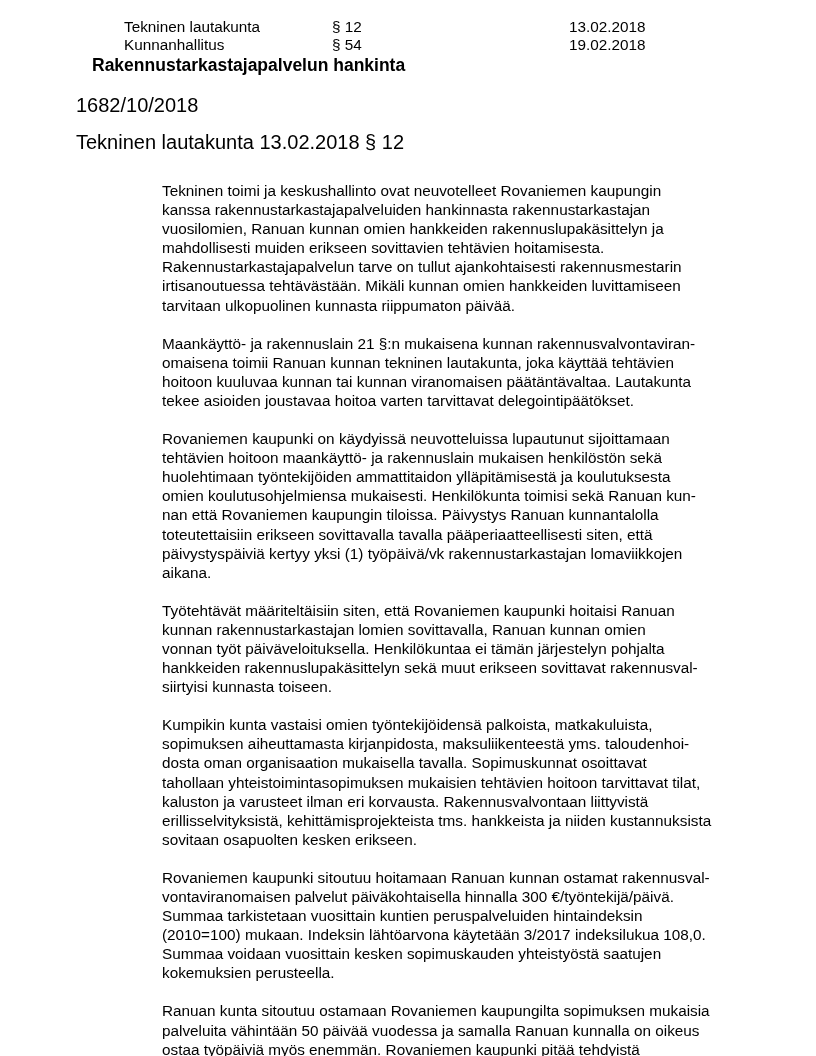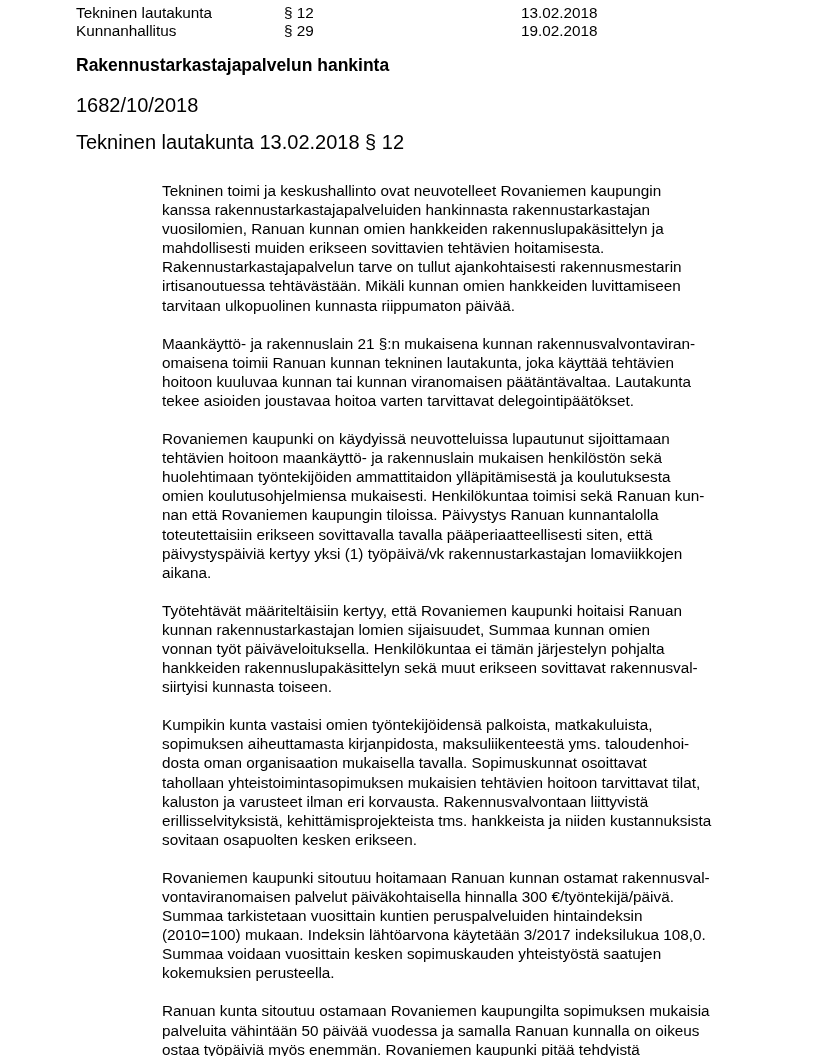--- a/index.html
+++ b/index.html
@@ -19,30 +19,31 @@
     .hist-row {
       position: absolute;
       left: 76px;
       height: 18px;
       line-height: 18px;
       font-size: 15.3px;
       width: 560px;
     }
     .hist-row span {
       position: absolute;
-      top: 4px;
+      top: 18px;
       white-space: nowrap;
+      margin-left: 48px;
     }
     .hist-body { left: 0; }
     .hist-sec { left: 208px; }
     .hist-date { left: 445px; }
 
     .title {
       position: absolute;
-      left: 76px;
+      left: 92px;
       top: 54px;
       font-weight: bold;
       font-size: 17.5px;
       line-height: 22px;
       white-space: nowrap;
     }
     .meta-line {
       position: absolute;
       left: 76px;
       font-size: 20px;
@@ -70,21 +71,21 @@
 <body>
 
 <div>
   <div class="hist-row" style="top:0px;">
     <span class="hist-body">Tekninen lautakunta</span>
     <span class="hist-sec">§ 12</span>
     <span class="hist-date">13.02.2018</span>
   </div>
   <div class="hist-row" style="top:18px;">
     <span class="hist-body">Kunnanhallitus</span>
-    <span class="hist-sec">§ 29</span>
+    <span class="hist-sec">§ 54</span>
     <span class="hist-date">19.02.2018</span>
   </div>
 </div>
 
 <div class="title">Rakennustarkastajapalvelun hankinta</div>
 
 <div class="meta-line" style="top:96px;">1682/10/2018</div>
 
 <div class="meta-line" style="top:133px;">Tekninen lautakunta 13.02.2018 § 12</div>
 
@@ -101,29 +102,29 @@
   <div class="para">
     <span class="line">Maankäyttö- ja rakennuslain 21 §:n mukaisena kunnan rakennusvalvontaviran-</span>
     <span class="line">omaisena toimii Ranuan kunnan tekninen lautakunta, joka käyttää tehtävien</span>
     <span class="line">hoitoon kuuluvaa kunnan tai kunnan viranomaisen päätäntävaltaa. Lautakunta</span>
     <span class="line">tekee asioiden joustavaa hoitoa varten tarvittavat delegointipäätökset.</span>
   </div>
   <div class="para">
     <span class="line">Rovaniemen kaupunki on käydyissä neuvotteluissa lupautunut sijoittamaan</span>
     <span class="line">tehtävien hoitoon maankäyttö- ja rakennuslain mukaisen henkilöstön sekä</span>
     <span class="line">huolehtimaan työntekijöiden ammattitaidon ylläpitämisestä ja koulutuksesta</span>
-    <span class="line">omien koulutusohjelmiensa mukaisesti. Henkilökuntaa toimisi sekä Ranuan kun-</span>
+    <span class="line">omien koulutusohjelmiensa mukaisesti. Henkilökunta toimisi sekä Ranuan kun-</span>
     <span class="line">nan että Rovaniemen kaupungin tiloissa. Päivystys Ranuan kunnantalolla</span>
     <span class="line">toteutettaisiin erikseen sovittavalla tavalla pääperiaatteellisesti siten, että</span>
     <span class="line">päivystyspäiviä kertyy yksi (1) työpäivä/vk rakennustarkastajan lomaviikkojen</span>
     <span class="line">aikana.</span>
   </div>
   <div class="para">
-    <span class="line">Työtehtävät määriteltäisiin kertyy, että Rovaniemen kaupunki hoitaisi Ranuan</span>
-    <span class="line">kunnan rakennustarkastajan lomien sijaisuudet, Summaa kunnan omien</span>
+    <span class="line">Työtehtävät määriteltäisiin siten, että Rovaniemen kaupunki hoitaisi Ranuan</span>
+    <span class="line">kunnan rakennustarkastajan lomien sovittavalla, Ranuan kunnan omien</span>
     <span class="line">vonnan työt päiväveloituksella. Henkilökuntaa ei tämän järjestelyn pohjalta</span>
     <span class="line">hankkeiden rakennuslupakäsittelyn sekä muut erikseen sovittavat rakennusval-</span>
     <span class="line">siirtyisi kunnasta toiseen.</span>
   </div>
   <div class="para">
     <span class="line">Kumpikin kunta vastaisi omien työntekijöidensä palkoista, matkakuluista,</span>
     <span class="line">sopimuksen aiheuttamasta kirjanpidosta, maksuliikenteestä yms. taloudenhoi-</span>
     <span class="line">dosta oman organisaation mukaisella tavalla. Sopimuskunnat osoittavat</span>
     <span class="line">tahollaan yhteistoimintasopimuksen mukaisien tehtävien hoitoon tarvittavat tilat,</span>
     <span class="line">kaluston ja varusteet ilman eri korvausta. Rakennusvalvontaan liittyvistä</span>

